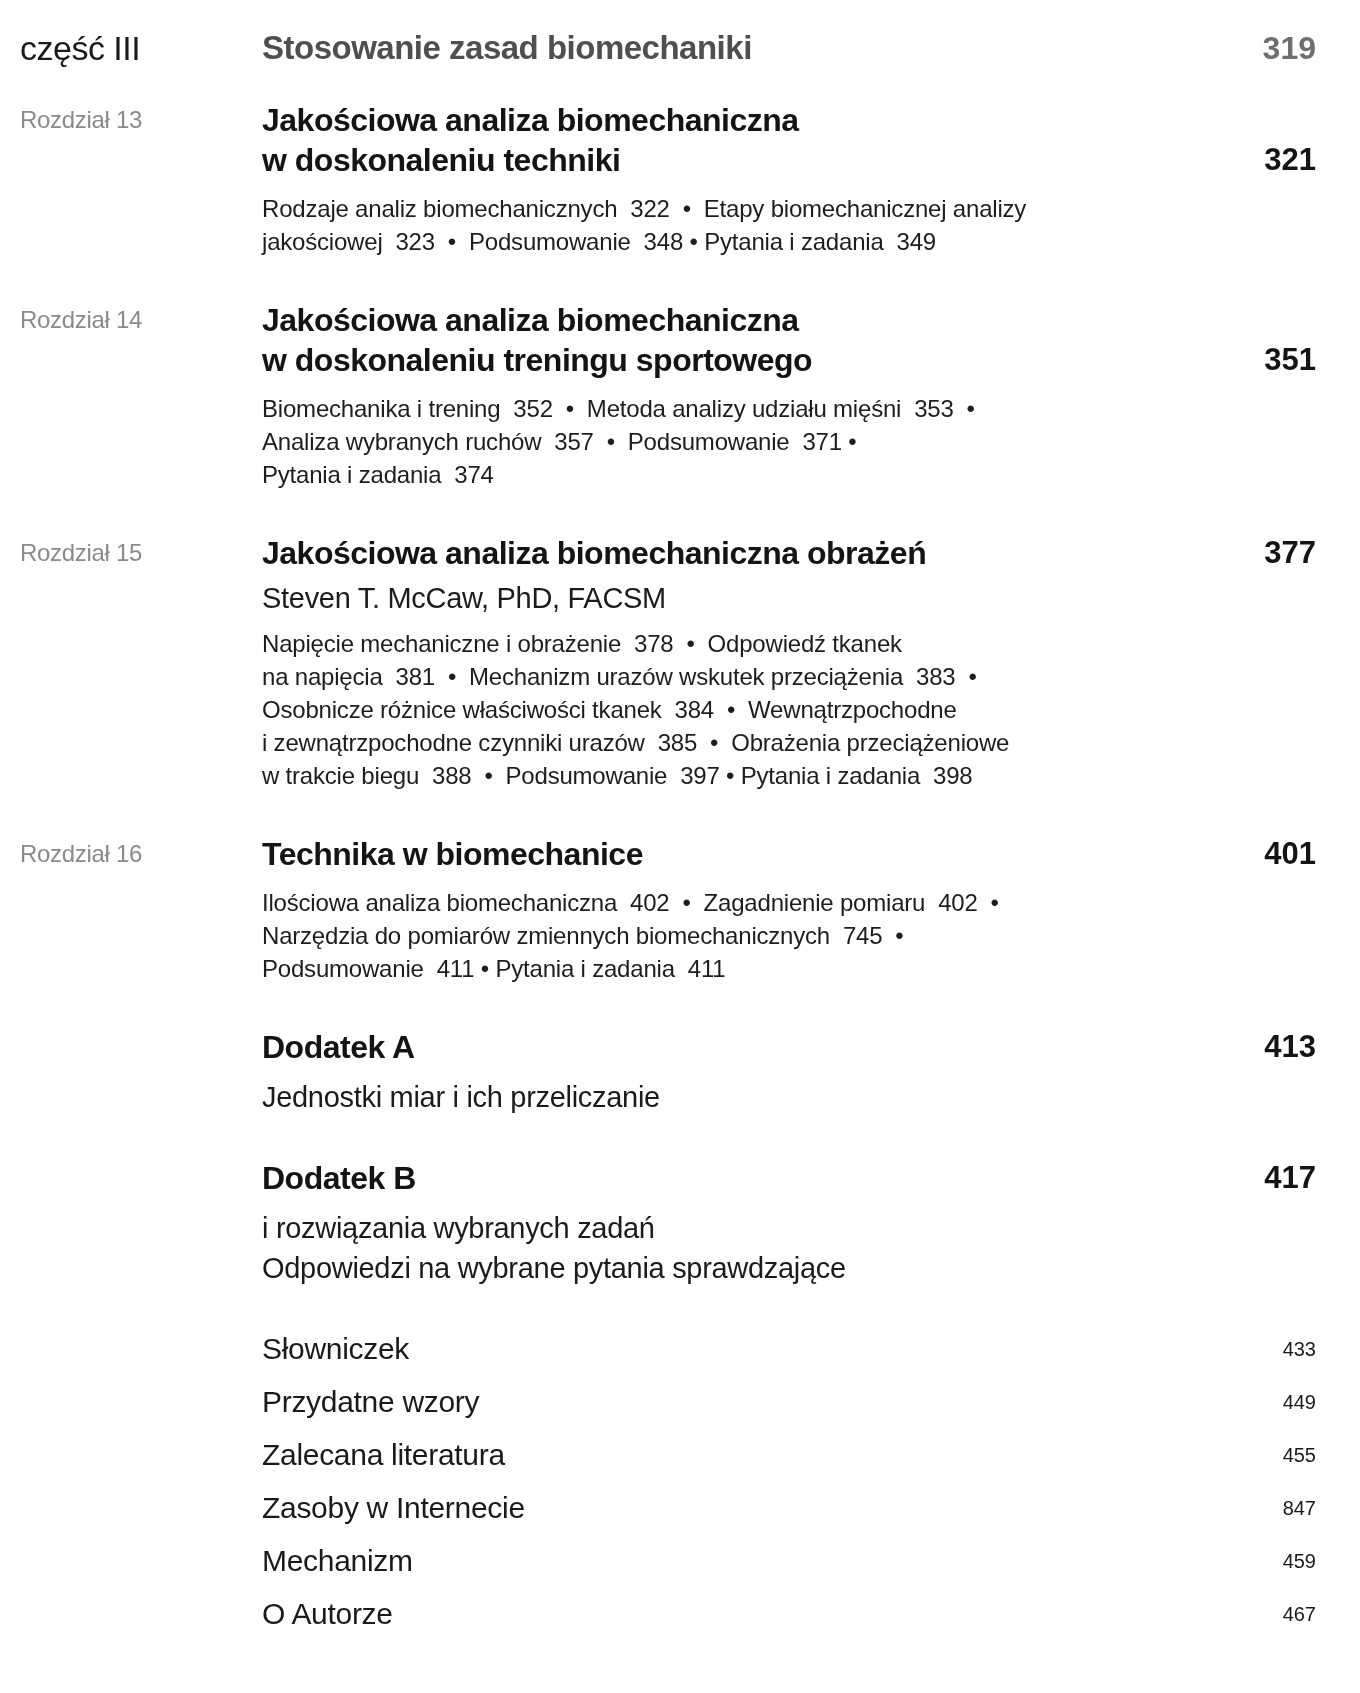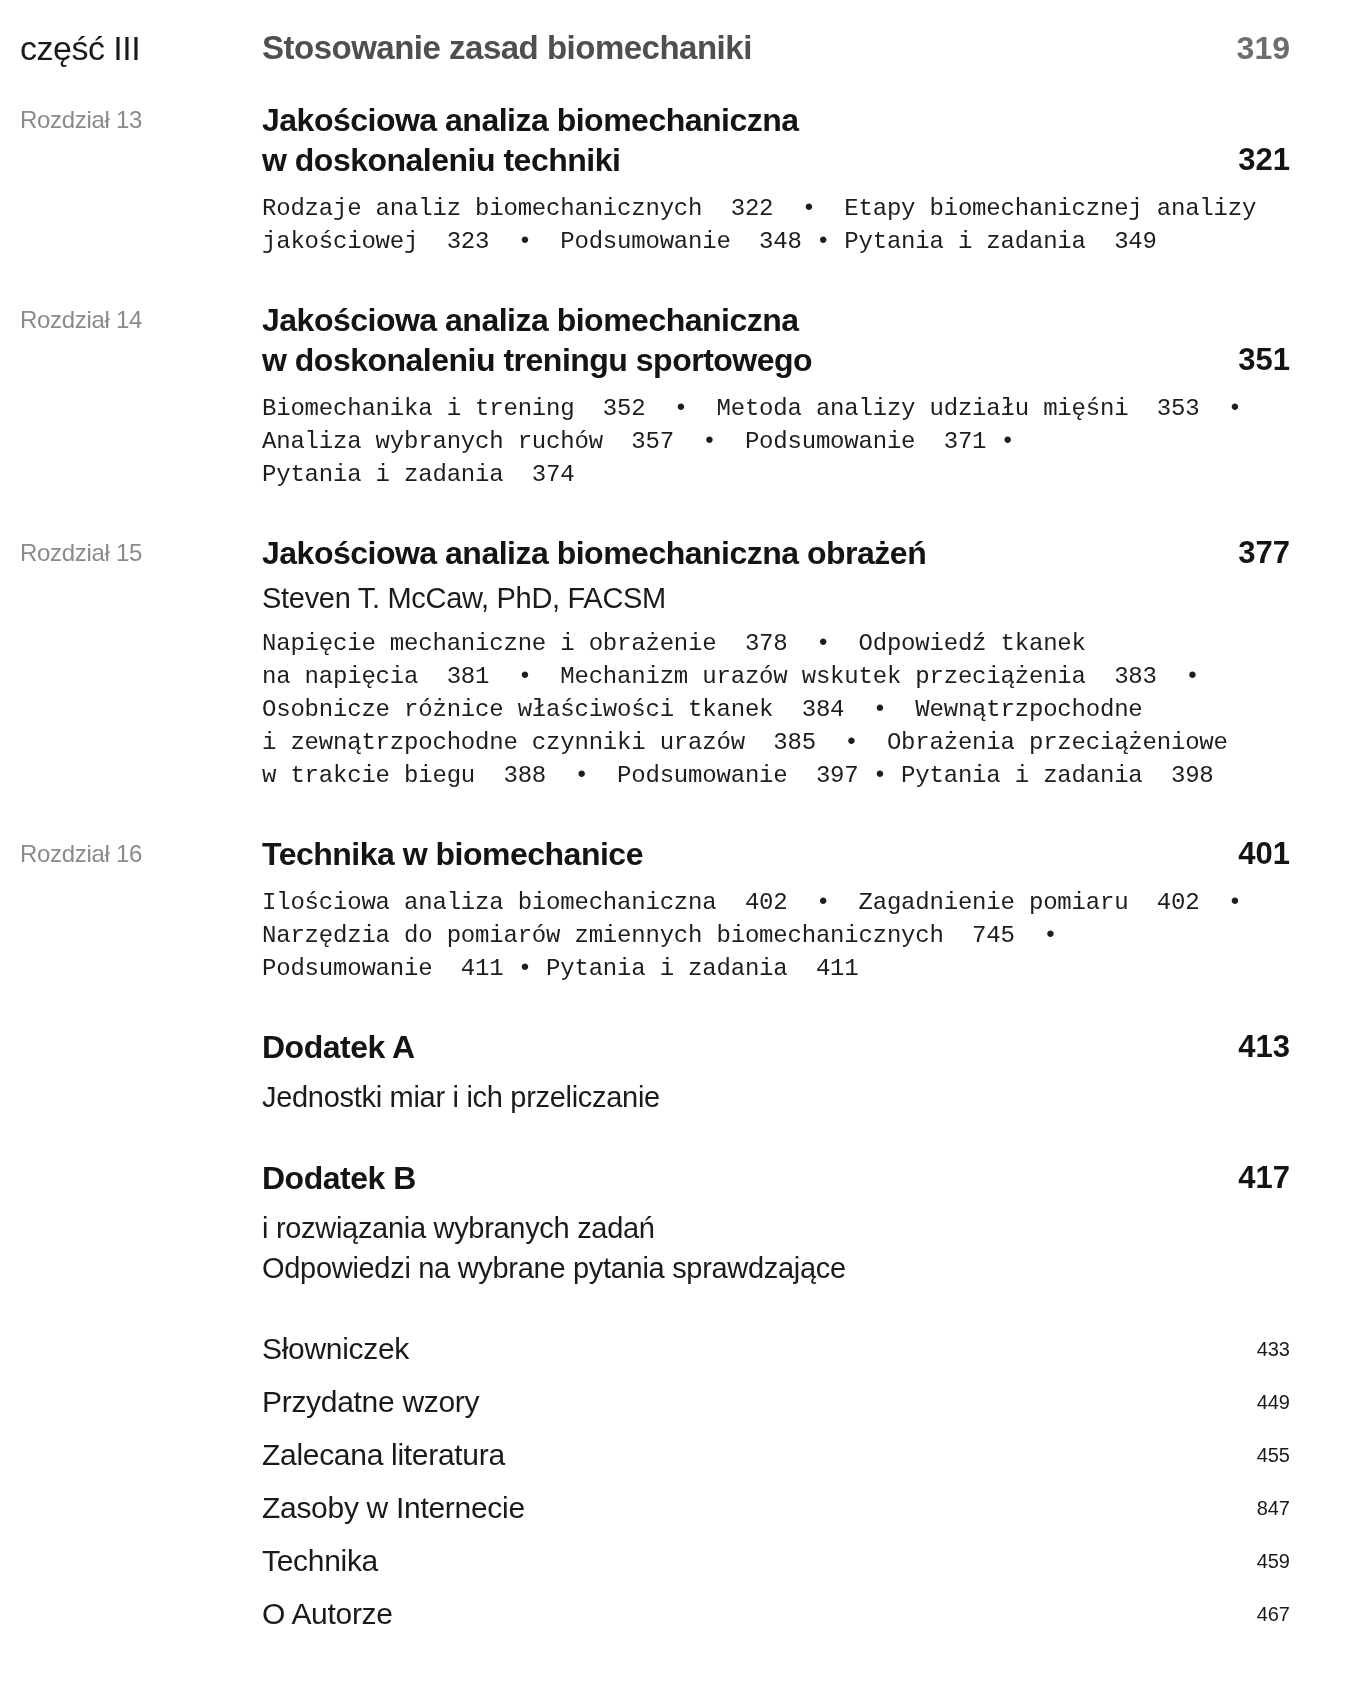--- a/index.html
+++ b/index.html
@@ -6,21 +6,21 @@
     margin: 0;
     padding: 0;
     background: #ffffff;
   }
   .page {
     position: relative;
     width: 1360px;
     height: 1693px;
     background: #ffffff;
     box-sizing: border-box;
-    padding: 26px 70px 0 20px;
+    padding: 26px 44px 0 20px;
     font-family: "Liberation Sans", sans-serif;
     color: #161616;
     overflow: hidden;
   }
   .row {
     display: flex;
     align-items: flex-start;
   }
   .col-label {
     flex: 0 0 242px;
@@ -84,21 +84,20 @@
     line-height: 34px;
     color: #1b1b1b;
     letter-spacing: -0.3px;
   }
   .sections {
     margin-top: 12px;
     font-size: 24px;
     line-height: 33px;
     color: #1d1d1d;
     letter-spacing: -0.2px;
-    font-family: Liberation Mono, monospace;
   }
   .sections div { white-space: pre-wrap; }
   
   .appendix { margin-bottom: 41px; }
   .appendix-b { margin-bottom: 42px; }
   .appendix-subtitle {
     margin-top: 10px;
     font-size: 29px;
     line-height: 40px;
     color: #1b1b1b;
@@ -270,21 +269,21 @@
         <div class="backmatter-label">Zasoby w Internecie</div>
         <div class="backmatter-page">847</div>
       </div>
     </div>
   </div>
 
   <div class="row backmatter-row">
     <div class="col-label"></div>
     <div class="col-main">
       <div class="title-line">
-        <div class="backmatter-label">Technika</div>
+        <div class="backmatter-label">Mechanizm</div>
         <div class="backmatter-page">459</div>
       </div>
     </div>
   </div>
 
   <div class="row backmatter-row">
     <div class="col-label"></div>
     <div class="col-main">
       <div class="title-line">
         <div class="backmatter-label">O Autorze</div>

